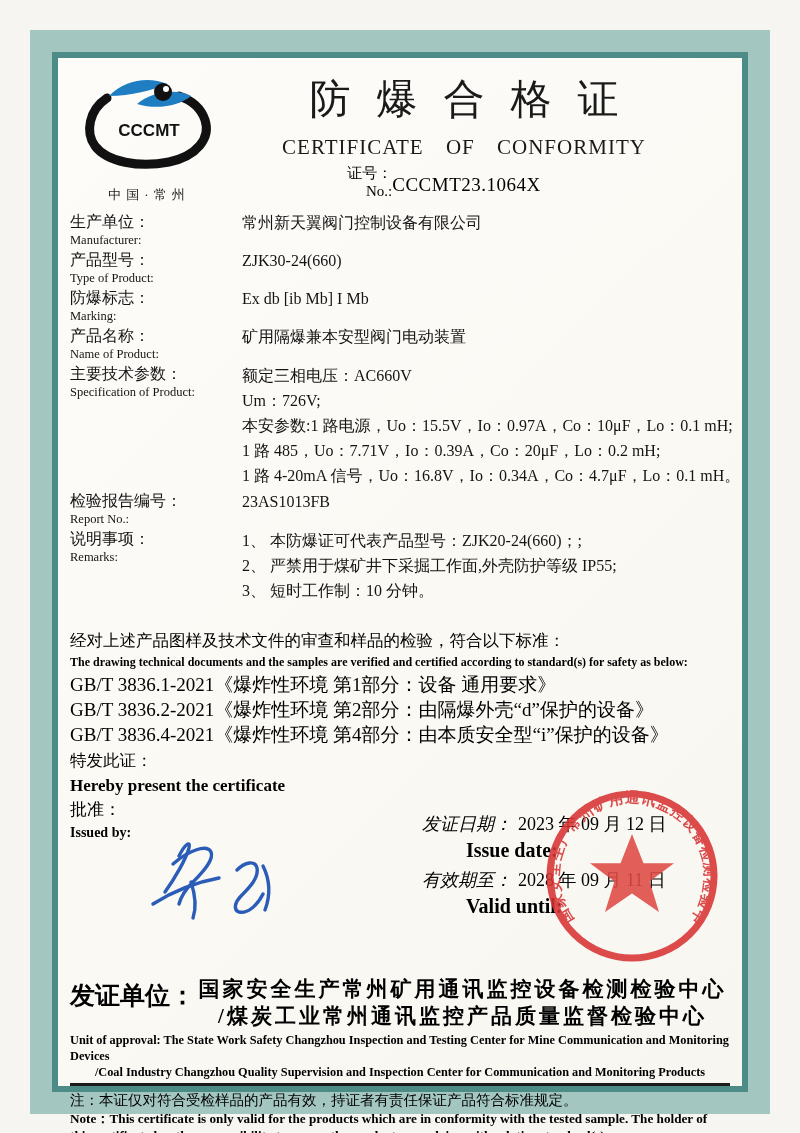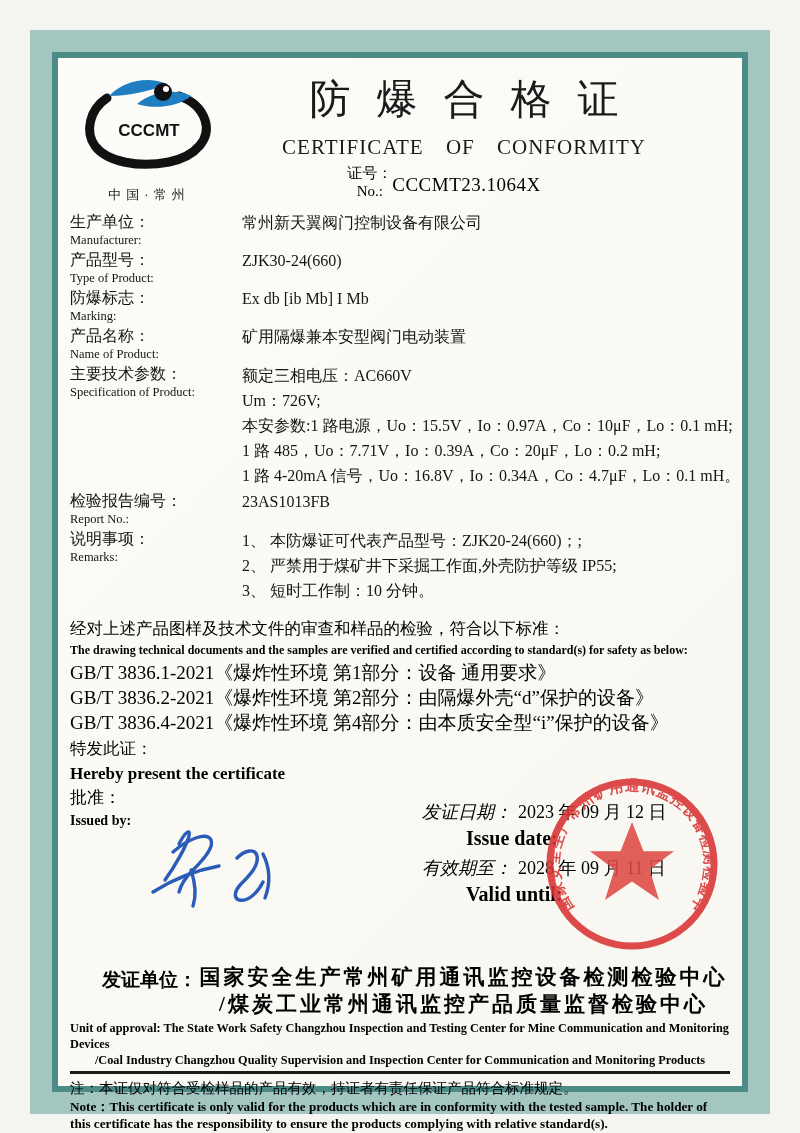--- a/index.html
+++ b/index.html
@@ -11,54 +11,54 @@
          background:linear-gradient(135deg,#fdfcf9 0%,#faf9f4 55%,#f7f6f0 100%);
          padding:6px 12px 0 12px;box-sizing:border-box;}
   
   .header{display:flex;align-items:flex-start;}
   .logo-box{width:158px;text-align:center;padding-top:6px;flex:none;}
   .logo-sub{font-size:13px;letter-spacing:5px;margin-top:8px;color:#222;white-space:nowrap;}
   .title-box{flex:1;text-align:center;padding-right:30px;}
   .title-cn{font-size:41px;letter-spacing:26px;color:#1a1a1a;margin-top:8px;white-space:nowrap;text-indent:26px;}
   .title-en{font-size:21px;letter-spacing:1px;word-spacing:16px;color:#1a1a1a;margin-top:8px;}
   .certno-row{display:flex;justify-content:center;align-items:center;margin-top:4px;padding-right:40px;}
-  .certno-labels{text-align:center;margin-right:0;}
+  .certno-labels{text-align:right;margin-right:0;}
   .certno-cn{font-size:15px;}
   .certno-en{font-size:15px;}
   .certno-val{font-size:19px;letter-spacing:.5px;padding-top:6px;}
   
   .fields{margin-top:8px;}
   .field-row{display:flex;margin-bottom:1px;}
   .f-label{width:172px;flex:none;}
   .label-cn{font-size:16px;color:#141414;line-height:20px;}
   .label-en{font-size:12.5px;color:#141414;line-height:17px;}
   .f-value{flex:1;font-size:16px;color:#141414;line-height:20px;padding-top:1px;}
   .v-line{margin-bottom:3px;line-height:22px;white-space:nowrap;}
   
-  .std{margin-top:12px;}
+  .std{margin-top:24px;}
   .std-cn{font-size:16.5px;line-height:24px;}
   .std-en{font-size:12px;font-weight:bold;line-height:19px;}
   .std-item{font-size:19px;line-height:25px;white-space:nowrap;}
   .present-cn{font-size:16.5px;margin-top:3px;}
   .present-en{font-size:17px;font-weight:bold;margin-top:4px;}
   
   .issue-area{position:relative;height:178px;margin-top:2px;}
   .approve-cn{font-size:17px;}
   .approve-en{font-size:14px;font-weight:bold;margin-top:4px;}
   .signature{position:absolute;left:75px;top:28px;}
   .dates{position:absolute;right:8px;top:14px;width:300px;}
   .date-line{display:flex;align-items:baseline;}
   .date-label-cn{font-size:18px;flex:none;font-style:italic;}
   .date-val{font-size:18px;margin-left:6px;white-space:nowrap;}
   .date-label-en{font-size:20px;font-weight:bold;margin:3px 0 6px 44px;}
   .stamp{position:absolute;left:470px;top:-14px;opacity:.88;}
   
   .approval{margin-top:0;border-bottom:3px solid #1b1b1b;padding-bottom:3px;}
   .appr-cnrow{display:flex;align-items:flex-start;}
-  .appr-label{font-size:19px;font-weight:bold;flex:none;padding-top:3px;margin-left:32px;}
+  .appr-label{font-size:25px;font-weight:bold;flex:none;padding-top:3px;}
   .appr-cnlines{flex:1;text-align:center;}
   .appr-cn1{font-size:21px;font-weight:bold;letter-spacing:3px;line-height:27px;white-space:nowrap;}
   .appr-cn2{font-size:21px;font-weight:bold;letter-spacing:3px;line-height:27px;white-space:nowrap;}
   .appr-enrow{font-size:12.3px;font-weight:bold;line-height:16px;margin-top:2px;}
   .appr-en2{text-align:center;font-size:12.3px;font-weight:bold;line-height:16px;}
   
   .note-cn{font-size:14.5px;line-height:19px;margin-top:5px;}
   .note-en{font-size:13.2px;font-weight:bold;line-height:17px;}
 </style>
 </head>

